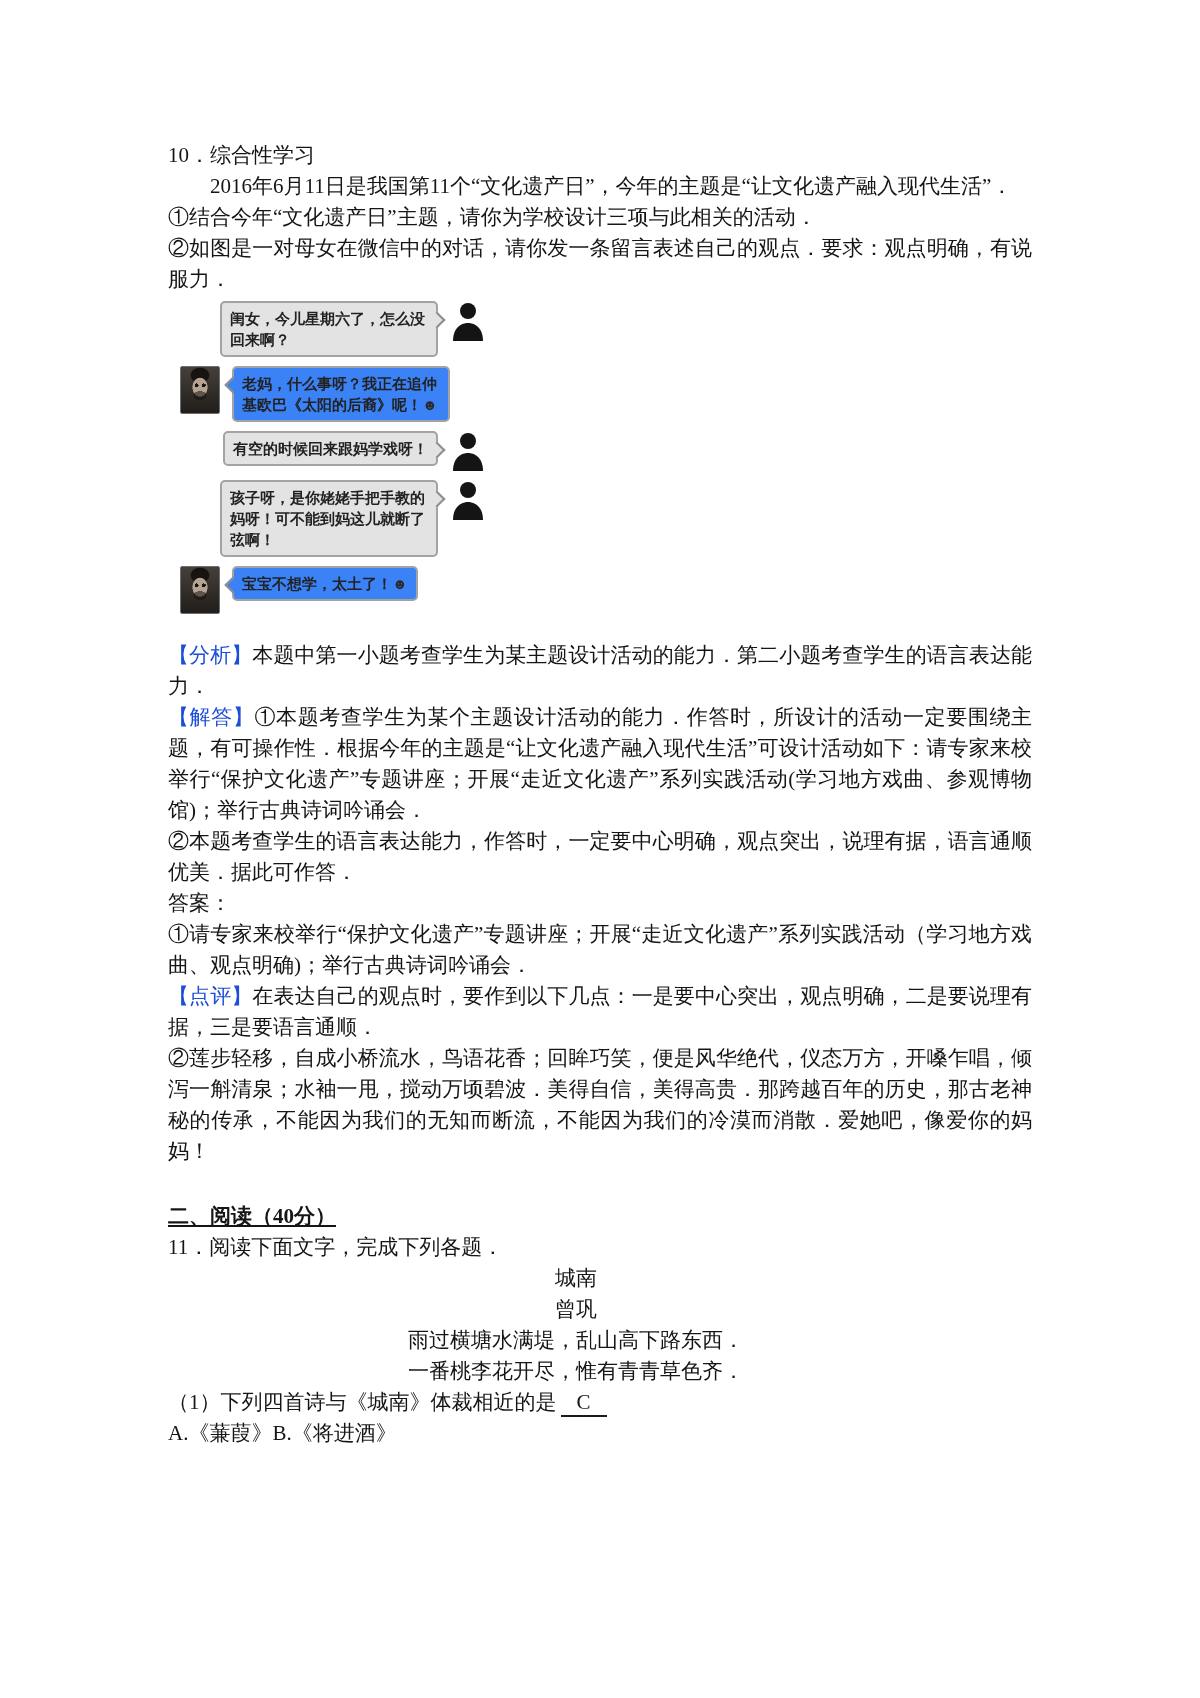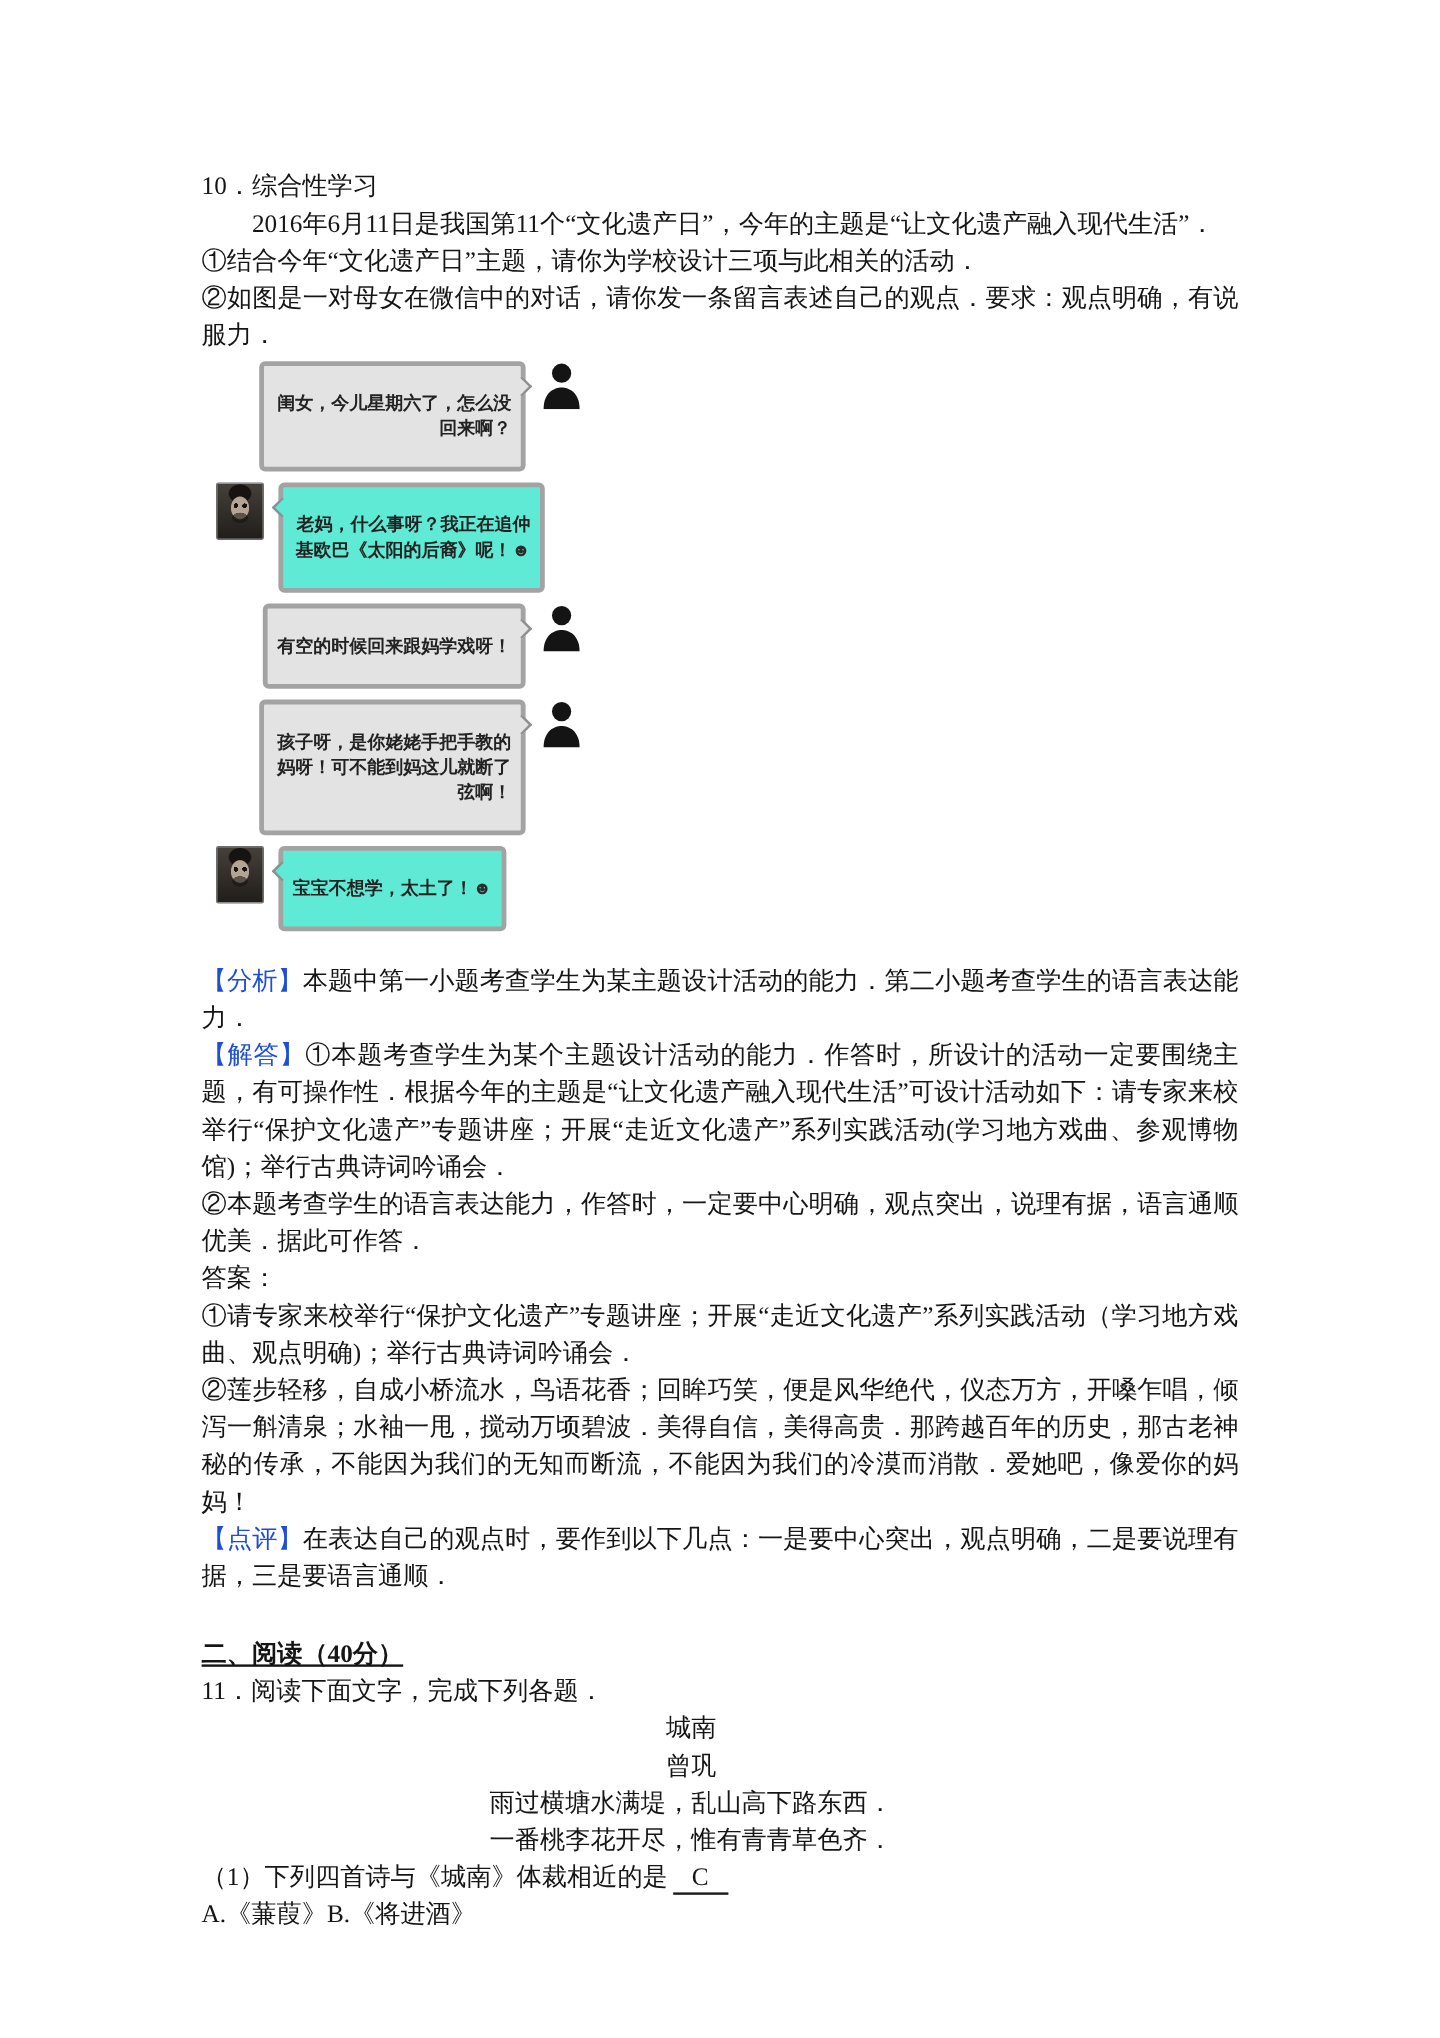--- a/index.html
+++ b/index.html
@@ -39,31 +39,31 @@
     flex-direction: column;
     gap: 9px;
     font-family: "Liberation Sans", "DejaVu Sans", sans-serif;
     text-align: left;
   }
   .chat-row { display: flex; align-items: flex-start; }
   .chat-row.right { justify-content: flex-end; }
   .bubble {
     position: relative;
     max-width: 198px;
-    border: 4px solid #a3a3a3;
+    border: 2px solid #a3a3a3;
     border-radius: 5px;
-    padding: 21px 8px;
+    padding: 5px 8px;
     font-size: 15px;
     font-weight: bold;
     line-height: 21px;
     color: #222222;
-    text-align: right;
+    text-align: left;
   }
   .right .bubble { background: #e3e3e3; margin-right: 12px; }
-  .left  .bubble { background: #5eead4; margin-left: 12px; }
+  .left  .bubble { background: #3b82f6; margin-left: 12px; }
   .right .bubble::after {
     content: ""; position: absolute; right: -7px; top: 11px;
     width: 10px; height: 10px; background: inherit;
     border-top: 2px solid #8f8f8f; border-right: 2px solid #8f8f8f;
     transform: rotate(45deg);
   }
   .left .bubble::after {
     content: ""; position: absolute; left: -7px; top: 11px;
     width: 10px; height: 10px; background: inherit;
     border-bottom: 2px solid #8f8f8f; border-left: 2px solid #8f8f8f;
@@ -132,23 +132,23 @@
       </div>
 
     </div>
 
     <p><span class="label-blue">【分析】</span><span>本题中第一小题考查学生为某主题设计活动的能力．第二小题考查学生的语言表达能力．</span></p>
 
     <p><span class="label-blue">【解答】</span><span>①本题考查学生为某个主题设计活动的能力．作答时，所设计的活动一定要围绕主题，有可操作性．根据今年的主题是“让文化遗产融入现代生活”可设计活动如下：请专家来校举行“保护文化遗产”专题讲座；开展“走近文化遗产”系列实践活动(学习地方戏曲、参观博物馆)；举行古典诗词吟诵会．</span></p>
     <p>②本题考查学生的语言表达能力，作答时，一定要中心明确，观点突出，说理有据，语言通顺优美．据此可作答．</p>
     <p>答案：</p>
     <p>①请专家来校举行“保护文化遗产”专题讲座；开展“走近文化遗产”系列实践活动（学习地方戏曲、观点明确)；举行古典诗词吟诵会．</p>
+    <p><span class="label-blue">【点评】</span><span>在表达自己的观点时，要作到以下几点：一是要中心突出，观点明确，二是要说理有据，三是要语言通顺．</span></p>
+
     <p>②莲步轻移，自成小桥流水，鸟语花香；回眸巧笑，便是风华绝代，仪态万方，开嗓乍唱，倾泻一斛清泉；水袖一甩，搅动万顷碧波．美得自信，美得高贵．那跨越百年的历史，那古老神秘的传承，不能因为我们的无知而断流，不能因为我们的冷漠而消散．爱她吧，像爱你的妈妈！</p>
-
-    <p><span class="label-blue">【点评】</span><span>在表达自己的观点时，要作到以下几点：一是要中心突出，观点明确，二是要说理有据，三是要语言通顺．</span></p>
 
     <p class="section-heading">二、阅读（40分）</p>
     <p>11．阅读下面文字，完成下列各题．</p>
 
     <div class="poem-block">
       <p>城南</p>
       <p>曾巩</p>
       <p>雨过横塘水满堤，乱山高下路东西．</p>
       <p>一番桃李花开尽，惟有青青草色齐．</p>
     </div>

